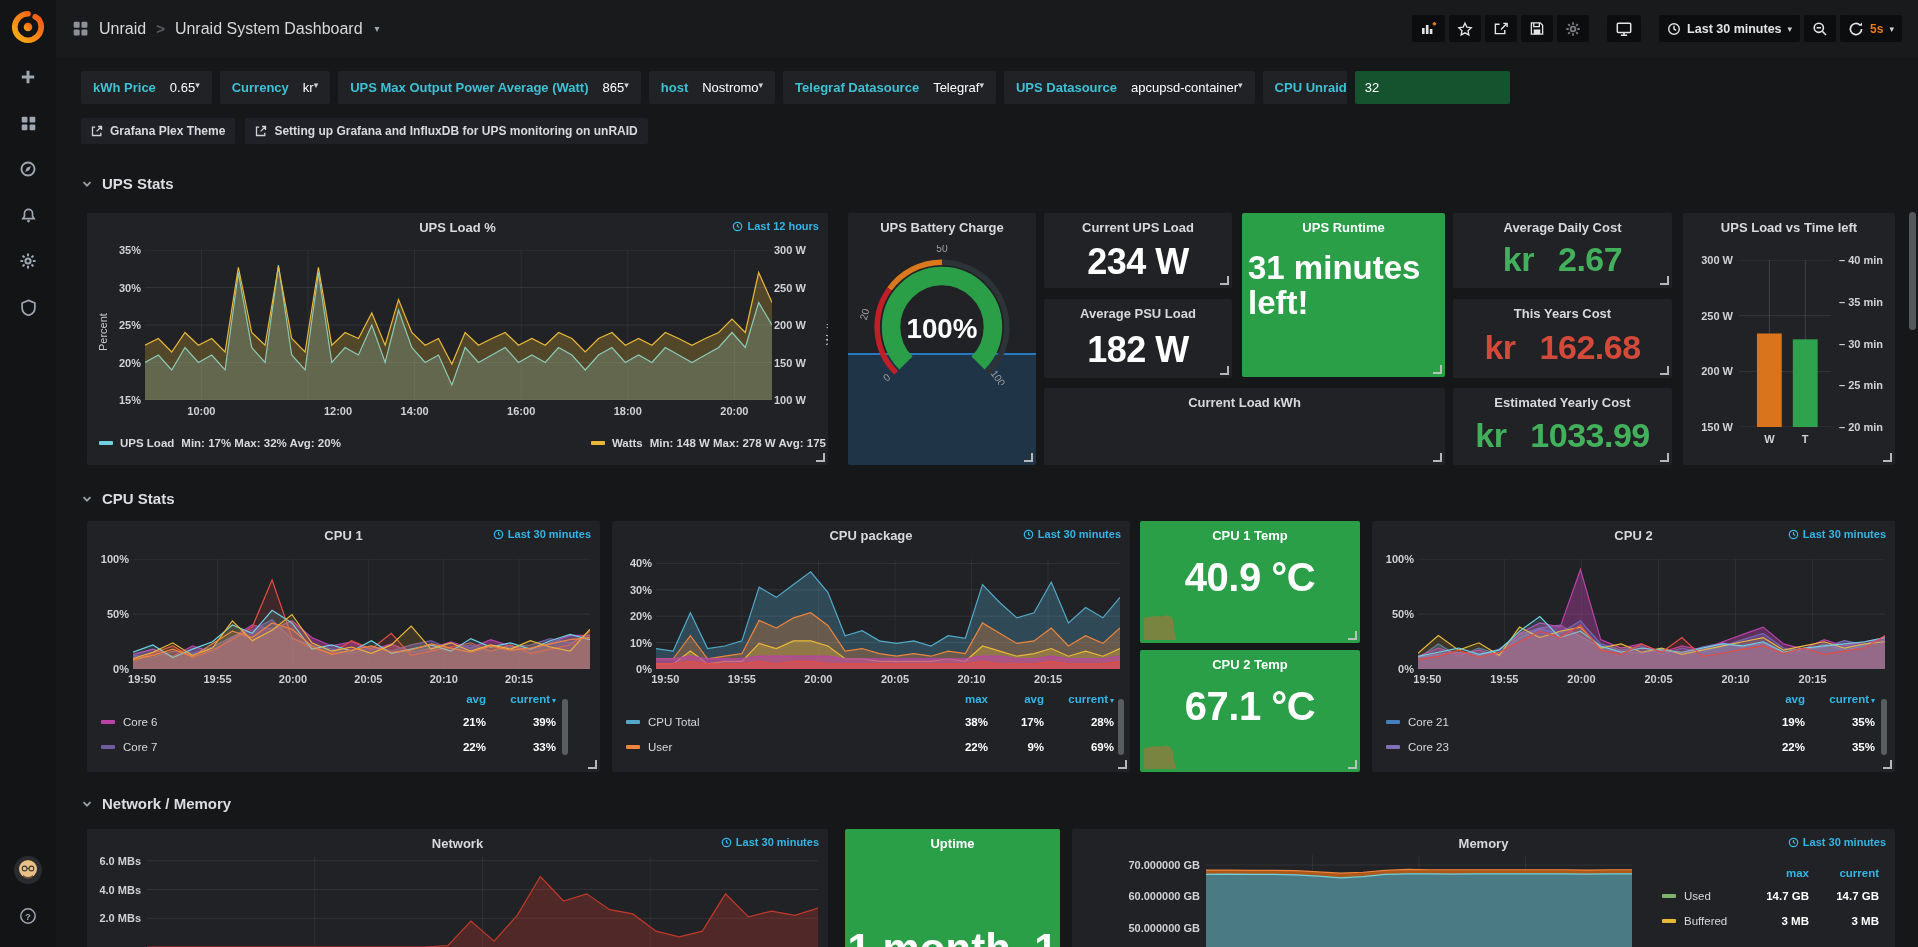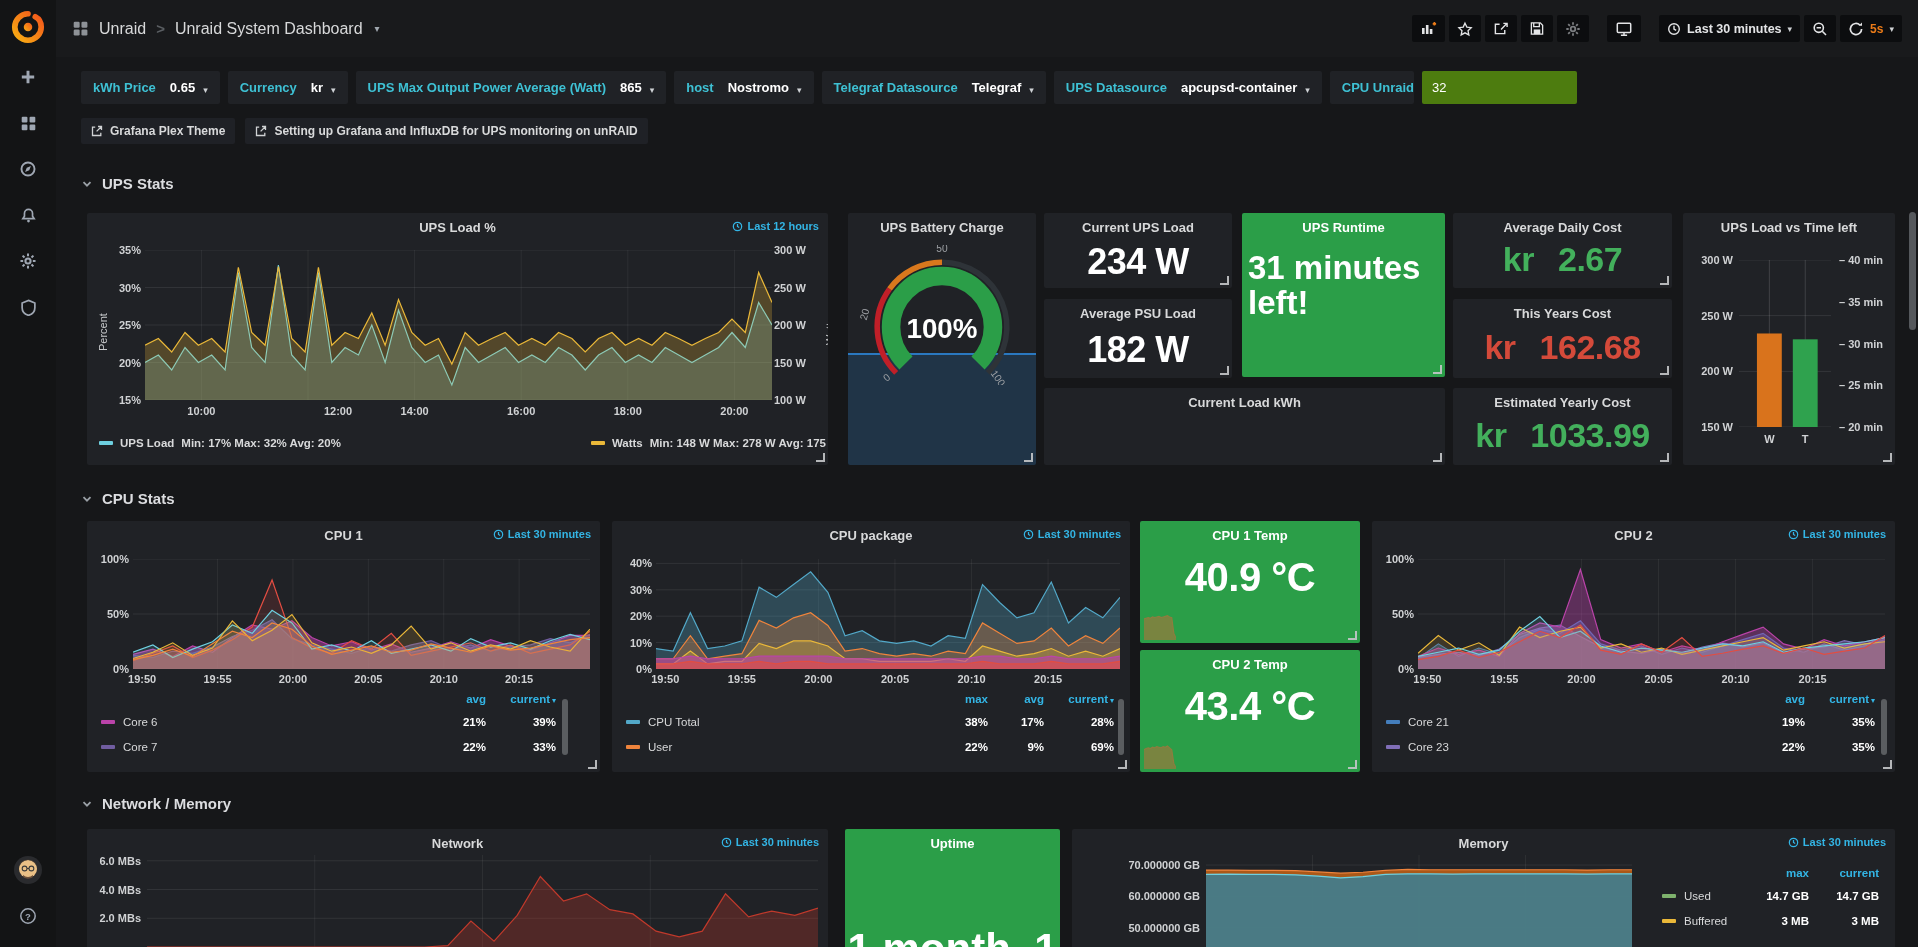--- a/index.html
+++ b/index.html
@@ -30,22 +30,22 @@
   .icon-btn .orange{color:#eb7b18}
   .gap-l{margin-left:14px}
   .tp-text{color:#e3e4e6;font-size:12.5px;font-weight:700;white-space:nowrap}
   .caret-sm{font-size:9px;color:#cfd2d5}
   
   .dash{position:absolute;left:56px;top:57px;width:1862px;height:890px;overflow:hidden}
   .submenu{position:absolute;left:25px;top:14px;display:flex;gap:8px;align-items:center}
   .var-box{height:33px;background:#202226;border-radius:2px;display:flex;align-items:center;
     padding:0 12px;gap:14px}
   .var-label{color:#3ec1d4;font-size:13px;font-weight:700;white-space:nowrap}
-  .var-value{color:#fff;font-size:13px;font-weight:700;display:flex;align-items:flex-end;gap:8px;cursor:pointer;white-space:nowrap}
-  .var-input{background:#4d7c0f;border:none;color:#fff;font-size:13px;height:33px;width:155px;
+  .var-value{color:#fff;font-size:13px;font-weight:400;display:flex;align-items:flex-start;cursor:pointer;white-space:nowrap}
+  .var-input{background:#14532d;border:none;color:#fff;font-size:13px;height:33px;width:155px;
     padding:0 10px;border-radius:2px;font-family:inherit}
   .links-row{position:absolute;left:25px;top:61px;display:flex;gap:10px}
   .dash-link{height:26px;background:#1f2126;border-radius:2px;display:flex;align-items:center;
     gap:7px;padding:0 10px;color:#d8d9da;font-size:12px;font-weight:700;text-decoration:none;cursor:pointer}
   .sec-head{position:absolute;left:25px;display:flex;align-items:center;gap:9px;font-size:15px;
     font-weight:700;color:#dcdde0;cursor:pointer}
   .sec-head svg{color:#9aa0a6}
   
   .panel{position:absolute;background:#202226;border-radius:2px;overflow:hidden}
   .panel.green{background:#2b9e48}
@@ -647,21 +647,21 @@
     <div class="p-title">CPU 1 Temp</div>
     <div class="stat-val" style="top:34px;font-size:40px">40.9 °C</div>
     <svg class="spark" viewBox="0 0 100 100" preserveAspectRatio="none">
         <path d="M0,100 L0.00,34.00 L6.67,32.00 L13.33,30.00 L20.00,32.00 L26.67,28.00 L33.33,30.00 L40.00,28.00 L46.67,26.00 L53.33,30.00 L60.00,28.00 L66.67,26.00 L73.33,24.00 L80.00,28.00 L86.67,30.00 L93.33,80.00 L100.00,94.00 L100,100 Z" fill="#8d7d3f" fill-opacity="0.8"></path>
         <polyline points="0.00,34.00 6.67,32.00 13.33,30.00 20.00,32.00 26.67,28.00 33.33,30.00 40.00,28.00 46.67,26.00 53.33,30.00 60.00,28.00 66.67,26.00 73.33,24.00 80.00,28.00 86.67,30.00 93.33,80.00 100.00,94.00" fill="none" stroke="#8d7d3f" stroke-width="1.2" vector-effect="non-scaling-stroke"></polyline>
       </svg>
   </section>
 
   <section class="panel green" style="left:1084px;top:593px;width:220px;height:122px">
     <div class="p-title">CPU 2 Temp</div>
-    <div class="stat-val" style="top:34px;font-size:40px">43.4 °C</div>
+    <div class="stat-val" style="top:34px;font-size:40px">67.1 °C</div>
     <svg class="spark" viewBox="0 0 100 100" preserveAspectRatio="none">
         <path d="M0,100 L0.00,40.00 L6.67,36.00 L13.33,34.00 L20.00,36.00 L26.67,32.00 L33.33,34.00 L40.00,30.00 L46.67,32.00 L53.33,34.00 L60.00,30.00 L66.67,32.00 L73.33,28.00 L80.00,34.00 L86.67,40.00 L93.33,84.00 L100.00,96.00 L100,100 Z" fill="#8d7d3f" fill-opacity="0.8"></path>
         <polyline points="0.00,40.00 6.67,36.00 13.33,34.00 20.00,36.00 26.67,32.00 33.33,34.00 40.00,30.00 46.67,32.00 53.33,34.00 60.00,30.00 66.67,32.00 73.33,28.00 80.00,34.00 86.67,40.00 93.33,84.00 100.00,96.00" fill="none" stroke="#8d7d3f" stroke-width="1.2" vector-effect="non-scaling-stroke"></polyline>
       </svg>
   </section>
 
   <section class="panel" style="left:1316px;top:464px;width:523px;height:251px">
     <div class="p-title">CPU 2</div>
     <div class="p-time">
       <svg class="clock-ic" width="11" height="11" viewBox="0 0 14 14">

